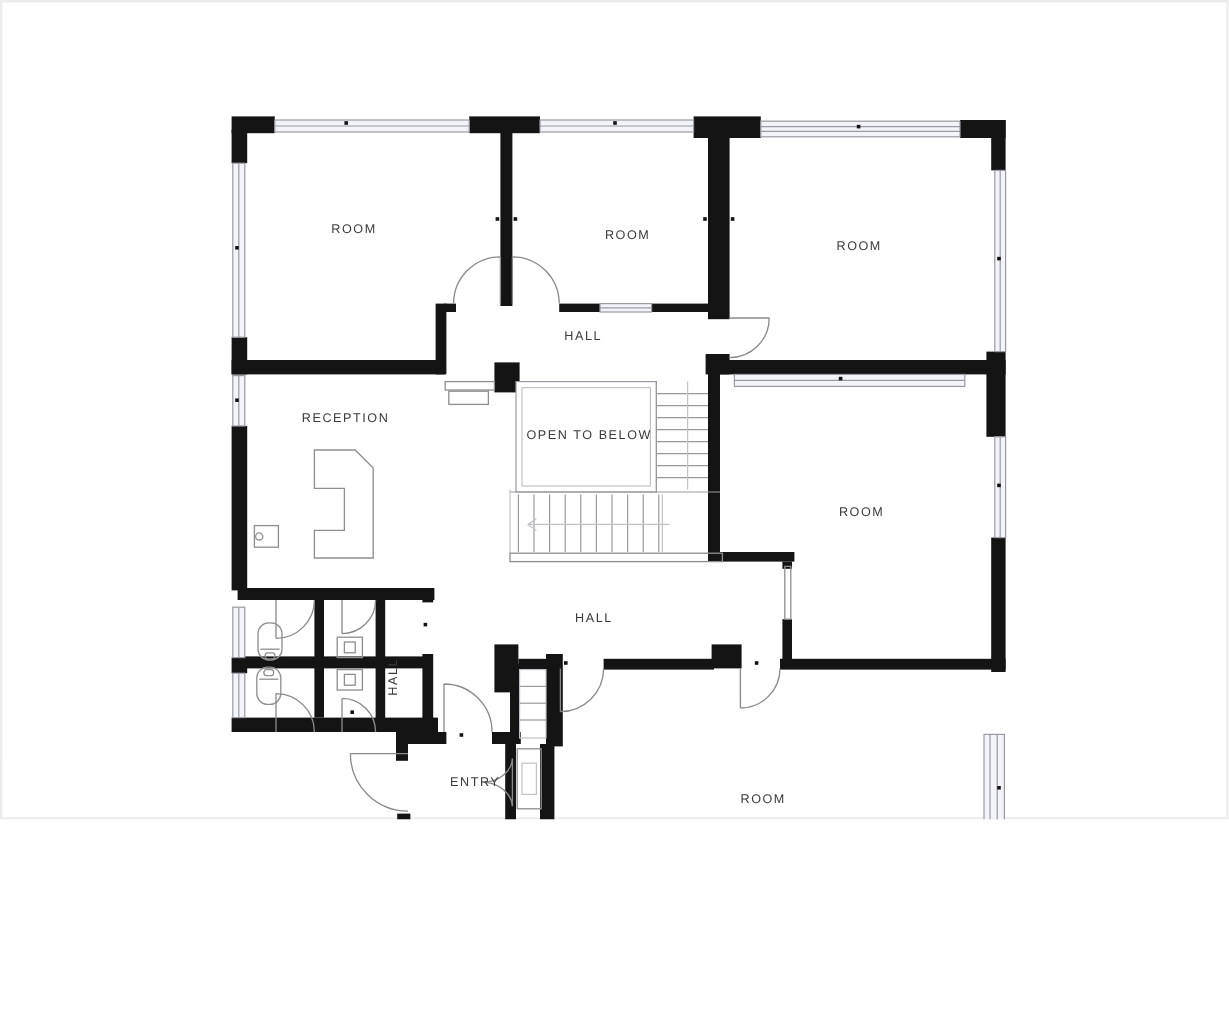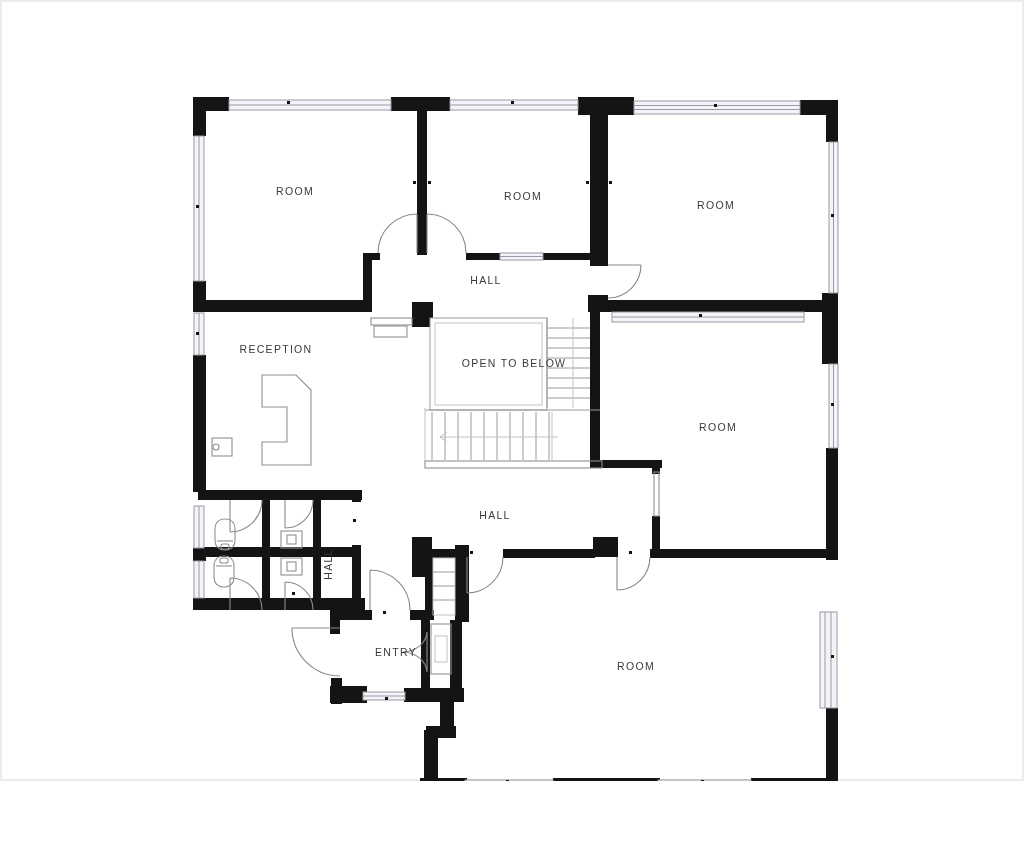--- a/index.html
+++ b/index.html
@@ -1,17 +1,17 @@
 <!DOCTYPE html>
 <html style="--wall: #141414; --door-line: #8a8a8a; --window-stroke: #9a9aa2; --window-fill: #f3f4f9; --stair-line: #9a9a9a; --light-line: #c2c2c6; --fixture-line: #8f8f8f; --text: #3a3a3a; --bg: #ffffff; --frame: #ececec;"><head>
 <meta charset="utf-8">
 <style>
   html,body{margin:0;padding:0;background:#fff;}
   .screen{
-    position:relative;width:1024px;height:781px;overflow:hidden;
+    position:relative;width:1024px;height:683px;overflow:hidden;
     background:var(--bg,#fff);
     box-shadow:inset 0 0 0 2px var(--frame,#ececec);
     font-family:"Liberation Sans",sans-serif;
   }
   .plan{position:absolute;inset:0;}
   .plan svg{position:absolute;left:0;top:0;}
   .wall{fill:var(--wall,#141414);stroke:none;}
   .win{fill:var(--window-fill,#f3f4f9);stroke:var(--window-stroke,#9a9aa2);stroke-width:1;}
   .winline{stroke:var(--window-stroke,#9a9aa2);stroke-width:1;fill:none;}
   .door{stroke:var(--door-line,#8a8a8a);stroke-width:1.1;fill:none;}
@@ -308,21 +308,21 @@
         <rect class="tick" x="428" y="181" width="3" height="3"></rect>
         <rect class="tick" x="586" y="181" width="3" height="3"></rect>
         <rect class="tick" x="609" y="181" width="3" height="3"></rect>
       </g>
     </svg>
 
     <div class="plan-label" style="left:295px;top:191px;">ROOM</div>
     <div class="plan-label" style="left:523px;top:196px;">ROOM</div>
     <div class="plan-label" style="left:716px;top:205px;">ROOM</div>
     <div class="plan-label" style="left:486px;top:280px;">HALL</div>
-    <div class="plan-label" style="left:276px;top:349px;">RECEPTION</div>
-    <div class="plan-label" style="left:514px;top:363px;">OPEN TO BELOW</div>
+    <div class="plan-label" style="left:288px;top:349px;">RECEPTION</div>
+    <div class="plan-label" style="left:491px;top:363px;">OPEN TO BELOW</div>
     <div class="plan-label" style="left:718px;top:427px;">ROOM</div>
     <div class="plan-label" style="left:495px;top:515px;">HALL</div>
     <div class="plan-label vert" style="left:328px;top:564px;">HALL</div>
     <div class="plan-label" style="left:396px;top:652px;">ENTRY</div>
     <div class="plan-label" style="left:636px;top:666px;">ROOM</div>
   </div>
 </div>
 
 </body></html>

